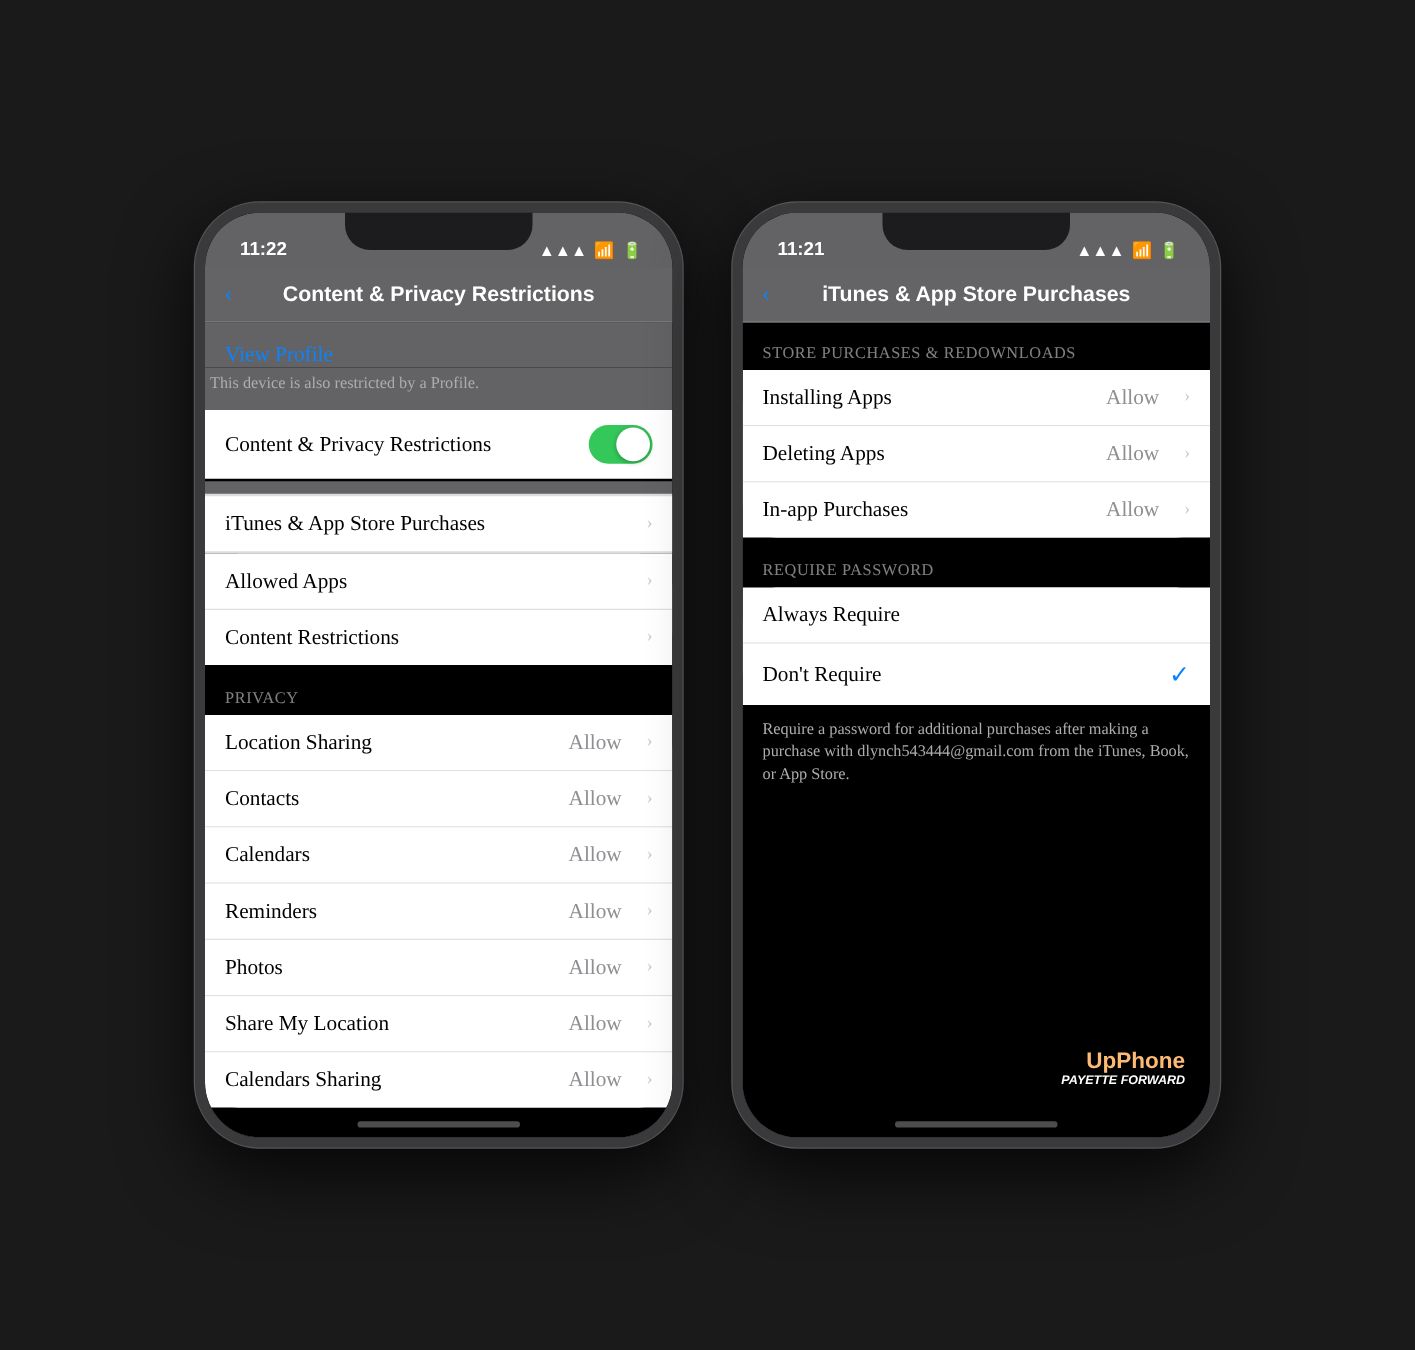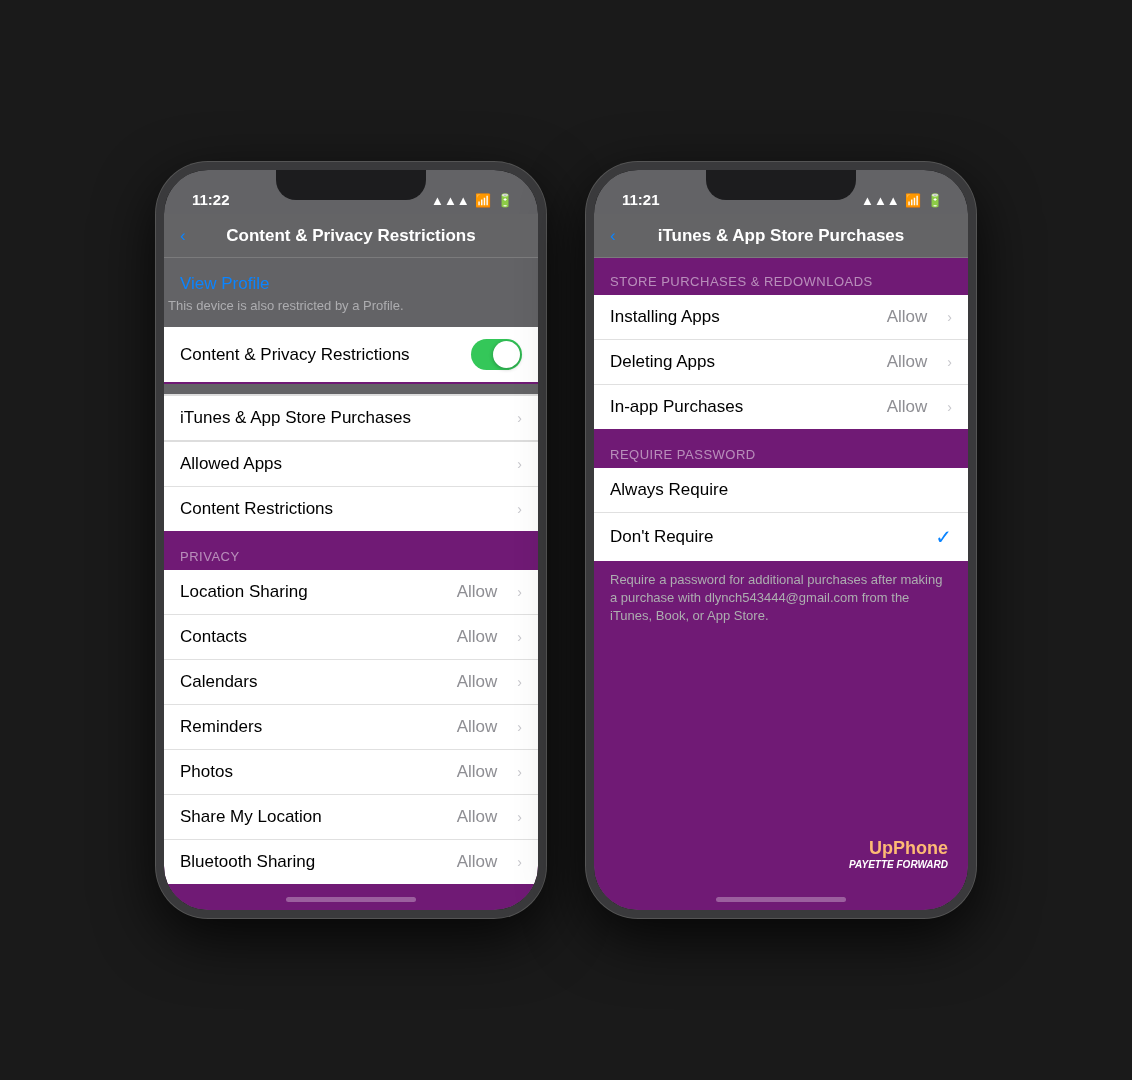--- a/index.html
+++ b/index.html
@@ -141,21 +141,22 @@
     }
 
     
     .content {
       position: absolute;
       top: 88px;
       left: 0;
       right: 0;
       bottom: 0;
       overflow: hidden;
-      background: #701a75;
+      background: #000000;
+      font-family: Liberation Serif, serif;
     }
 
     .list-section {
       background: #fff;
       margin-bottom: 2px;
       border-radius: 27px;
     }
 
     .list-item {
       display: flex;
@@ -388,21 +389,21 @@
             </div>
           </div>
           <div class="list-item">
             <span class="list-item-label">Share My Location</span>
             <div class="list-item-value">
               <span>Allow</span>
               <span class="chevron">›</span>
             </div>
           </div>
           <div class="list-item">
-            <span class="list-item-label">Bluetooth Sharing</span>
+            <span class="list-item-label">Calendars Sharing</span>
             <div class="list-item-value">
               <span>Allow</span>
               <span class="chevron">›</span>
             </div>
           </div>
         </div>
 
       </div>
 
       <div class="home-indicator"></div>

